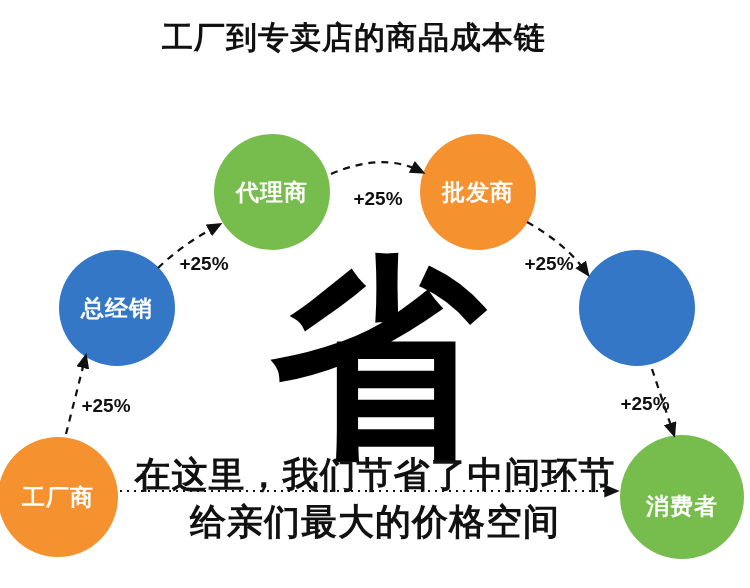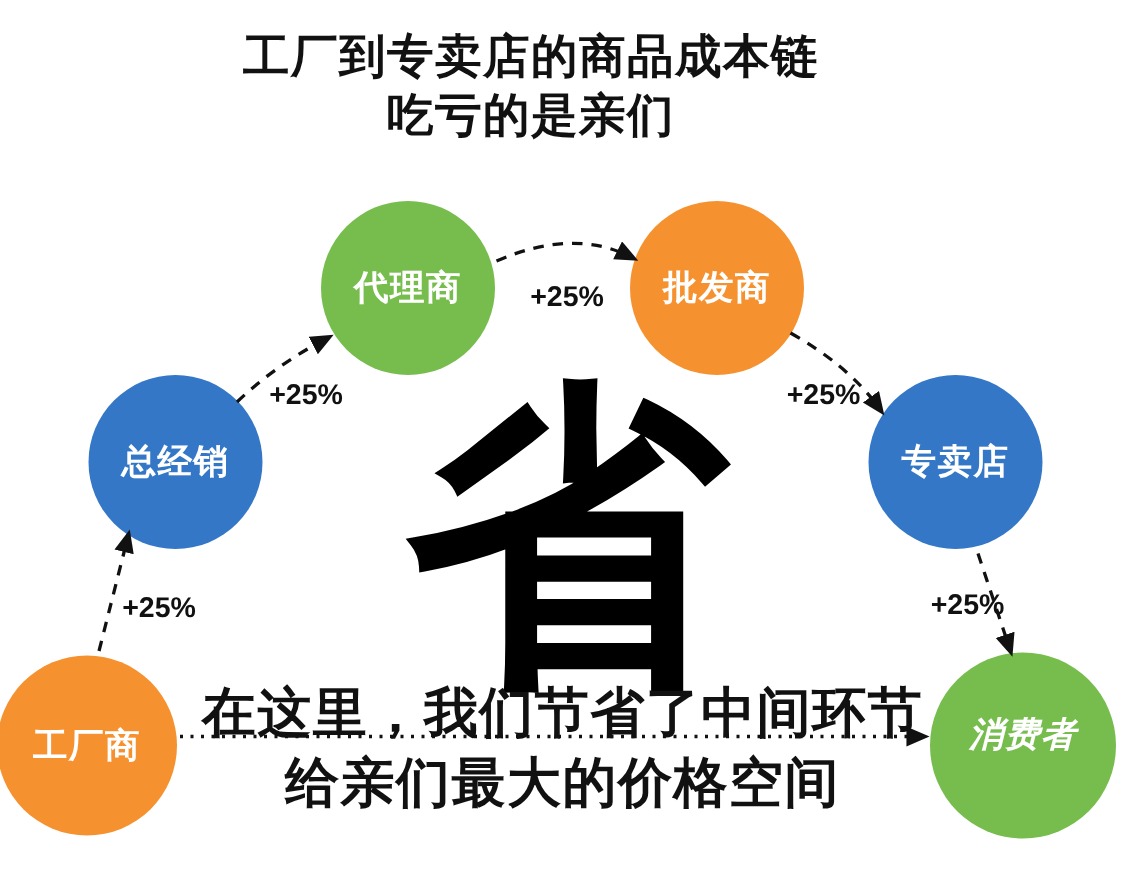--- a/index.html
+++ b/index.html
@@ -115,29 +115,27 @@
 
     <path d="M 527 222 Q 566 244 586 272" fill="none" stroke="#111111" stroke-width="2.2" stroke-dasharray="7 6" marker-end="url(#arrowhead)"></path>
 
     <path d="M 652 369 L 673 432" fill="none" stroke="#111111" stroke-width="2.2" stroke-dasharray="7 6" marker-end="url(#arrowhead)"></path>
 
     <path d="M 120 491 L 612 491" fill="none" stroke="#111111" stroke-width="2.2" stroke-dasharray="2 5" marker-end="url(#arrowhead-dot)"></path>
   </svg>
 
   <div class="title-block">
     <div class="title-line">工厂到专卖店的商品成本链</div>
-    <div class="title-line">吃亏的是亲们</div>
   </div>
 
   <div class="node-label" style="left:58px; top:497px;">工厂商</div>
   <div class="node-label" style="left:117px; top:308px;">总经销</div>
   <div class="node-label" style="left:272px; top:192px;">代理商</div>
   <div class="node-label" style="left:478px; top:192px;">批发商</div>
-  <div class="node-label" style="left:637px; top:308px;">专卖店</div>
-  <div class="node-label" style="left:682px; top:490px;font-style:italic;">消费者</div>
+  <div class="node-label" style="left:682px; top:506px;">消费者</div>
 
   <div class="edge-label" style="left:106px; top:406px;">+25%</div>
   <div class="edge-label" style="left:204px; top:264px;">+25%</div>
   <div class="edge-label" style="left:378px; top:199px;">+25%</div>
   <div class="edge-label" style="left:549px; top:264px;">+25%</div>
   <div class="edge-label" style="left:645px; top:404px;">+25%</div>
 
   <div class="center-glyph">省</div>
 
   <div class="footer-block">

